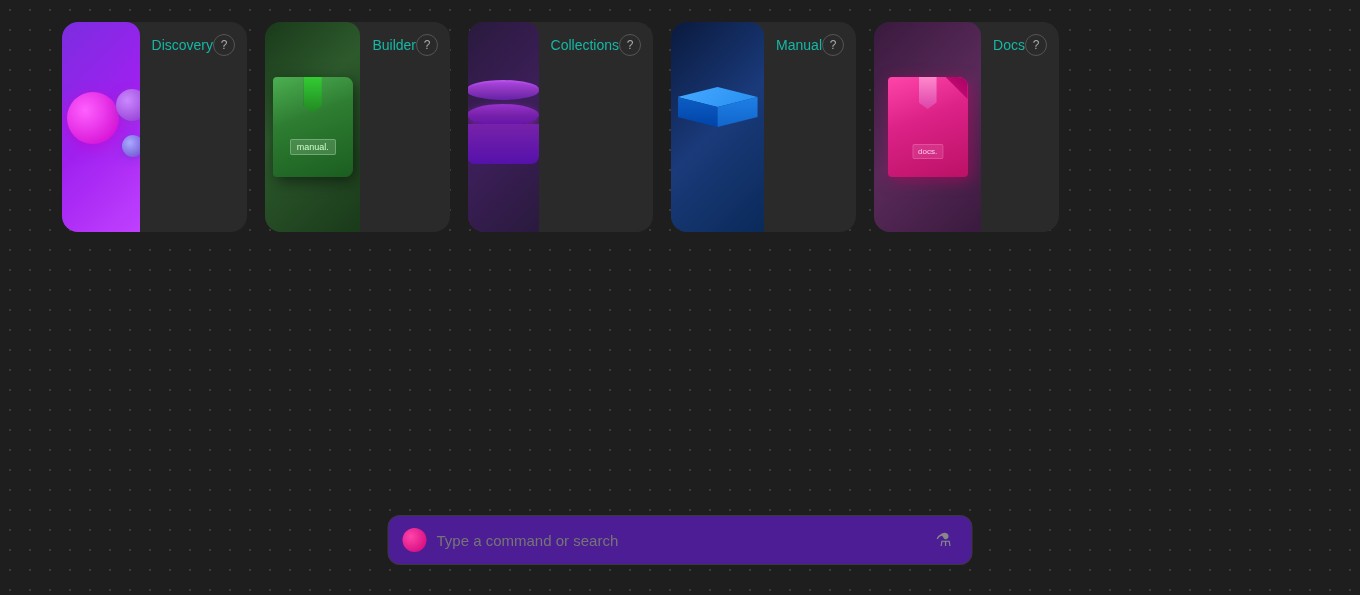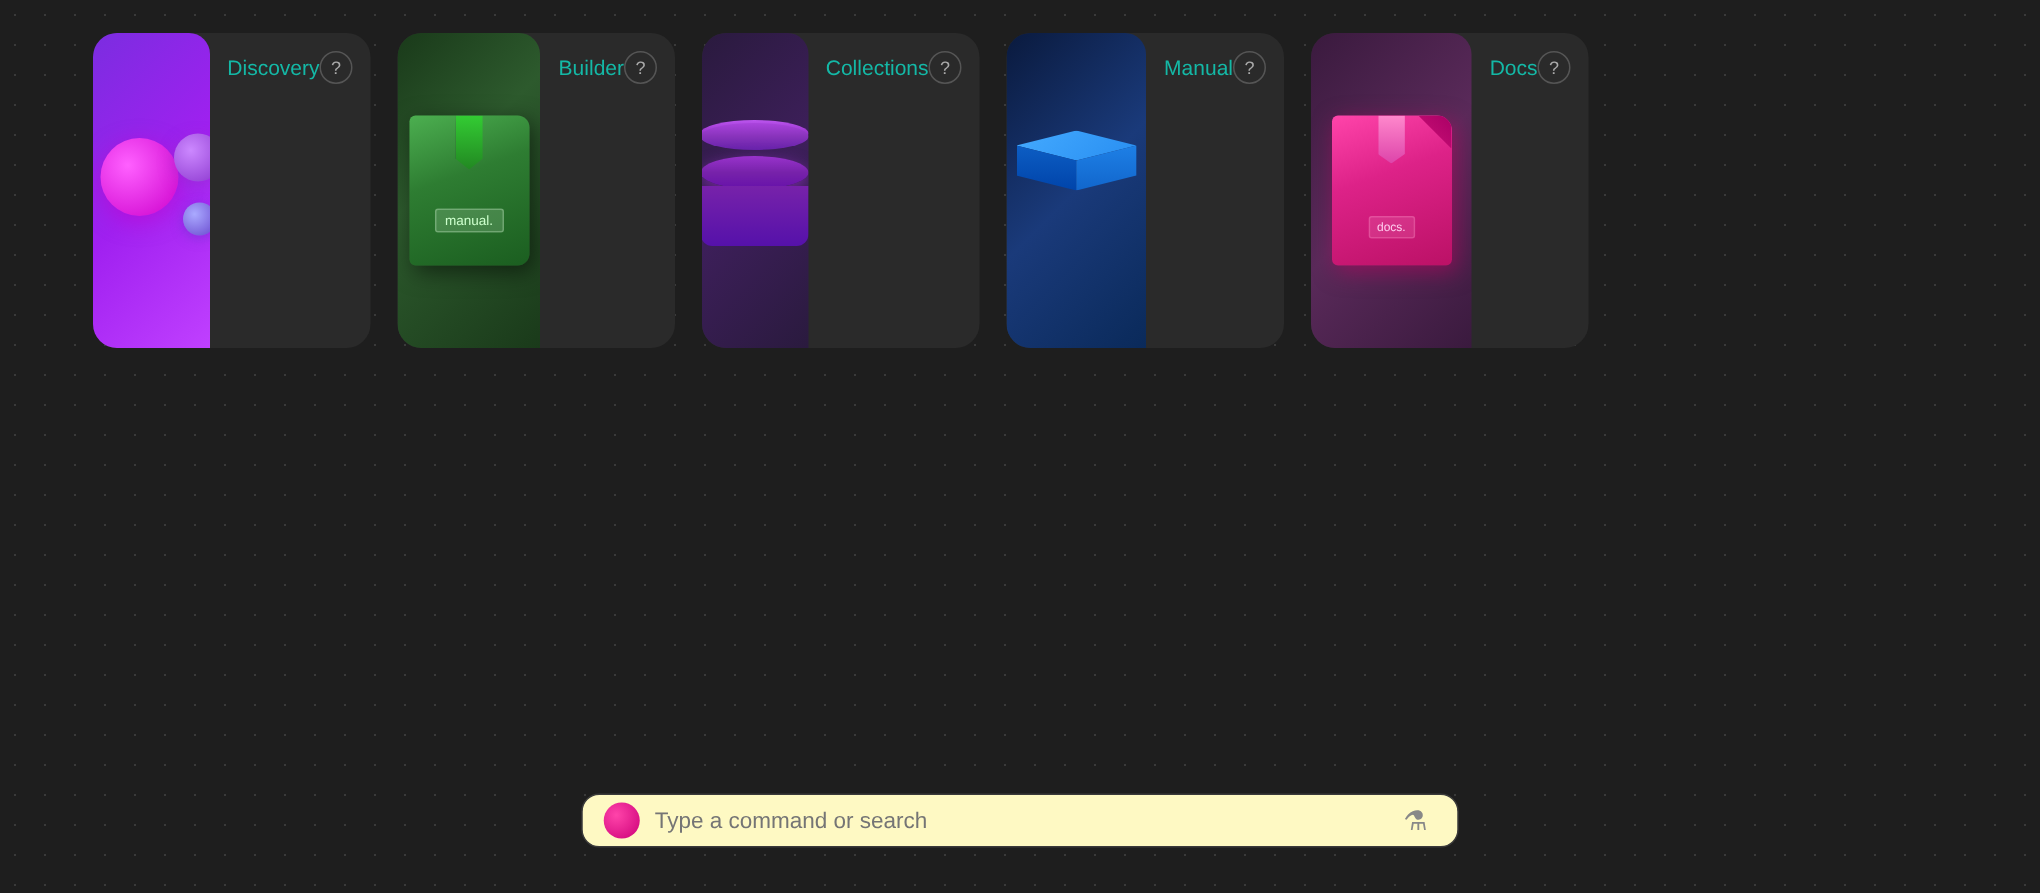--- a/index.html
+++ b/index.html
@@ -330,22 +330,22 @@
     .search-bar-wrapper {
       position: absolute;
       bottom: 30px;
       left: 50%;
       transform: translateX(-50%);
       width: 585px;
     }
 
     .search-bar {
       width: 100%;
-      height: 36px;
-      background: #fef9c3;
+      height: 50px;
+      background: #4c1d95;
       border-radius: 12px;
       display: flex;
       align-items: center;
       padding: 10px 14px;
       gap: 10px;
       border: 1px solid #3a3a3a;
     }
 
     .search-orb {
       width: 24px;

